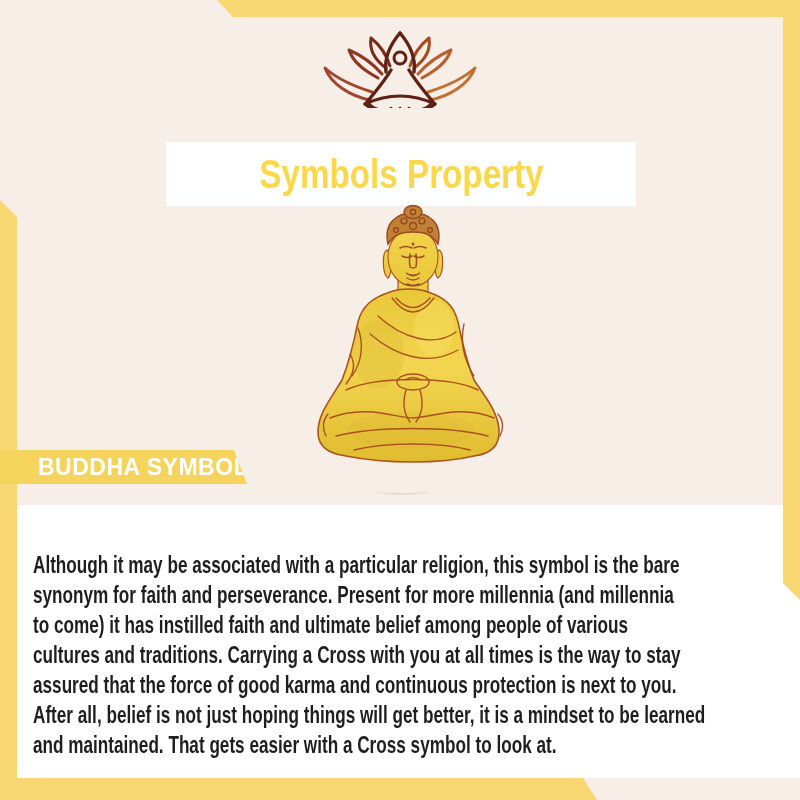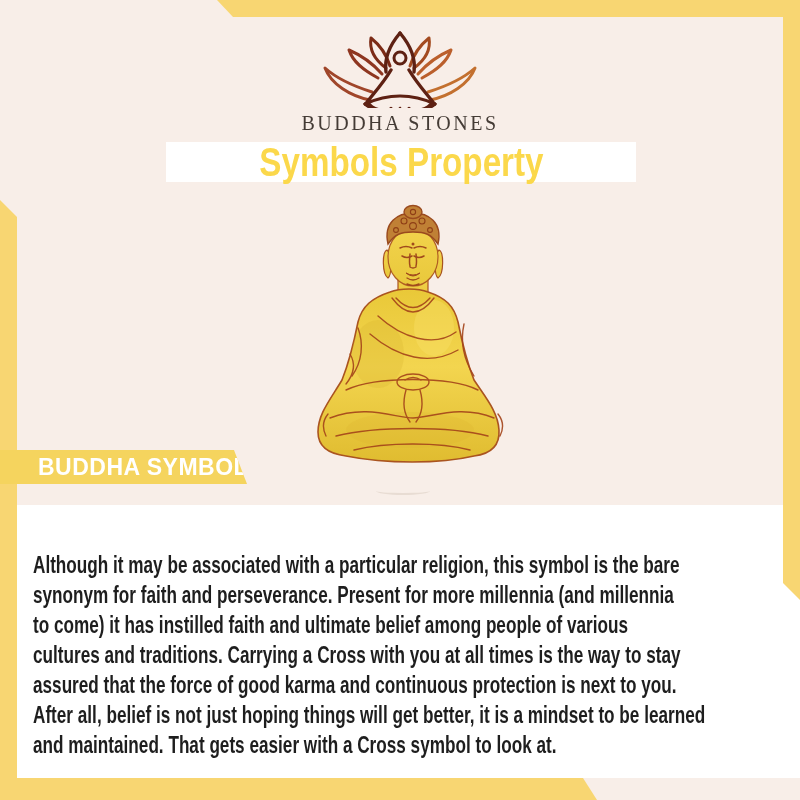--- a/index.html
+++ b/index.html
@@ -32,21 +32,21 @@
     clip-path:polygon(0 0,583px 0,100% 100%,0 100%);}
   
   .logo{position:absolute;left:320px;top:26px;width:160px;height:82px;}
   .brand-name{
     position:absolute;left:0;top:112px;width:800px;text-align:center;
     font-family:"Liberation Serif", serif;font-size:20px;letter-spacing:2.5px;
     color:#443B35;font-weight:500;
   }
   
   .title-banner{
-    position:absolute;left:166px;top:142px;width:470px;height:40px;background:#FFFFFF;
+    position:absolute;left:166px;top:142px;width:470px;height:64px;background:#FFFFFF;
     display:flex;align-items:center;justify-content:center;
   }
   .title-text{
     font-weight:bold;font-size:41px;color:var(--title-yellow);
     white-space:nowrap;transform:scaleX(0.81);transform-origin:50% 50%;
   }
   
   .buddha{position:absolute;left:306px;top:204px;width:204px;height:262px;}
   .buddha-shadow{position:absolute;left:376px;top:487px;width:54px;height:8px;
     border-bottom:2px solid #E8DCD3;border-radius:50%;}
@@ -101,21 +101,20 @@
 
     <path d="M71 44 C64 56, 55 66, 47 76 C53 84, 63 86, 71 83" stroke="#5E2113" stroke-width="3.4"></path>
     <path d="M89 44 C96 56, 105 66, 113 76 C107 84, 97 86, 89 83" stroke="#5E2113" stroke-width="3.4"></path>
 
     <path d="M45 78 Q80 62 115 78" stroke="#5E2113" stroke-width="3.2"></path>
     <path d="M45 78 Q62 91 80 88 Q98 91 115 78" stroke="#5E2113" stroke-width="3.2"></path>
 
     <path d="M71 82 c3 4 7 4 9 0 c2 4 6 4 9 0" stroke="#5E2113" stroke-width="2.6"></path>
   </svg>
 
-  <div class="brand-name">BUDDHA STONES</div>
 
   <div class="title-banner">
     <div class="title-text">Symbols Property</div>
   </div>
 
   <svg class="buddha" viewBox="0 0 204 262">
     <defs>
       <linearGradient id="gold" x1="0" y1="0" x2="0" y2="1">
         <stop offset="0" stop-color="#E9C838"></stop>
         <stop offset="0.45" stop-color="#F3D54F"></stop>

